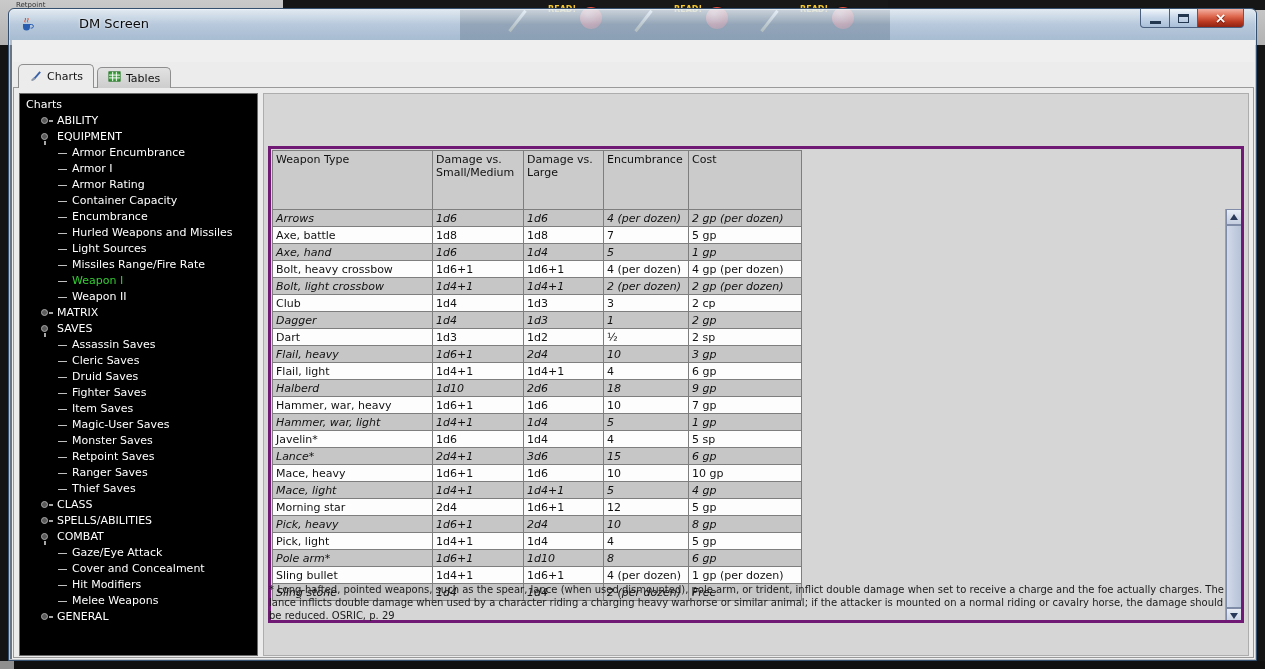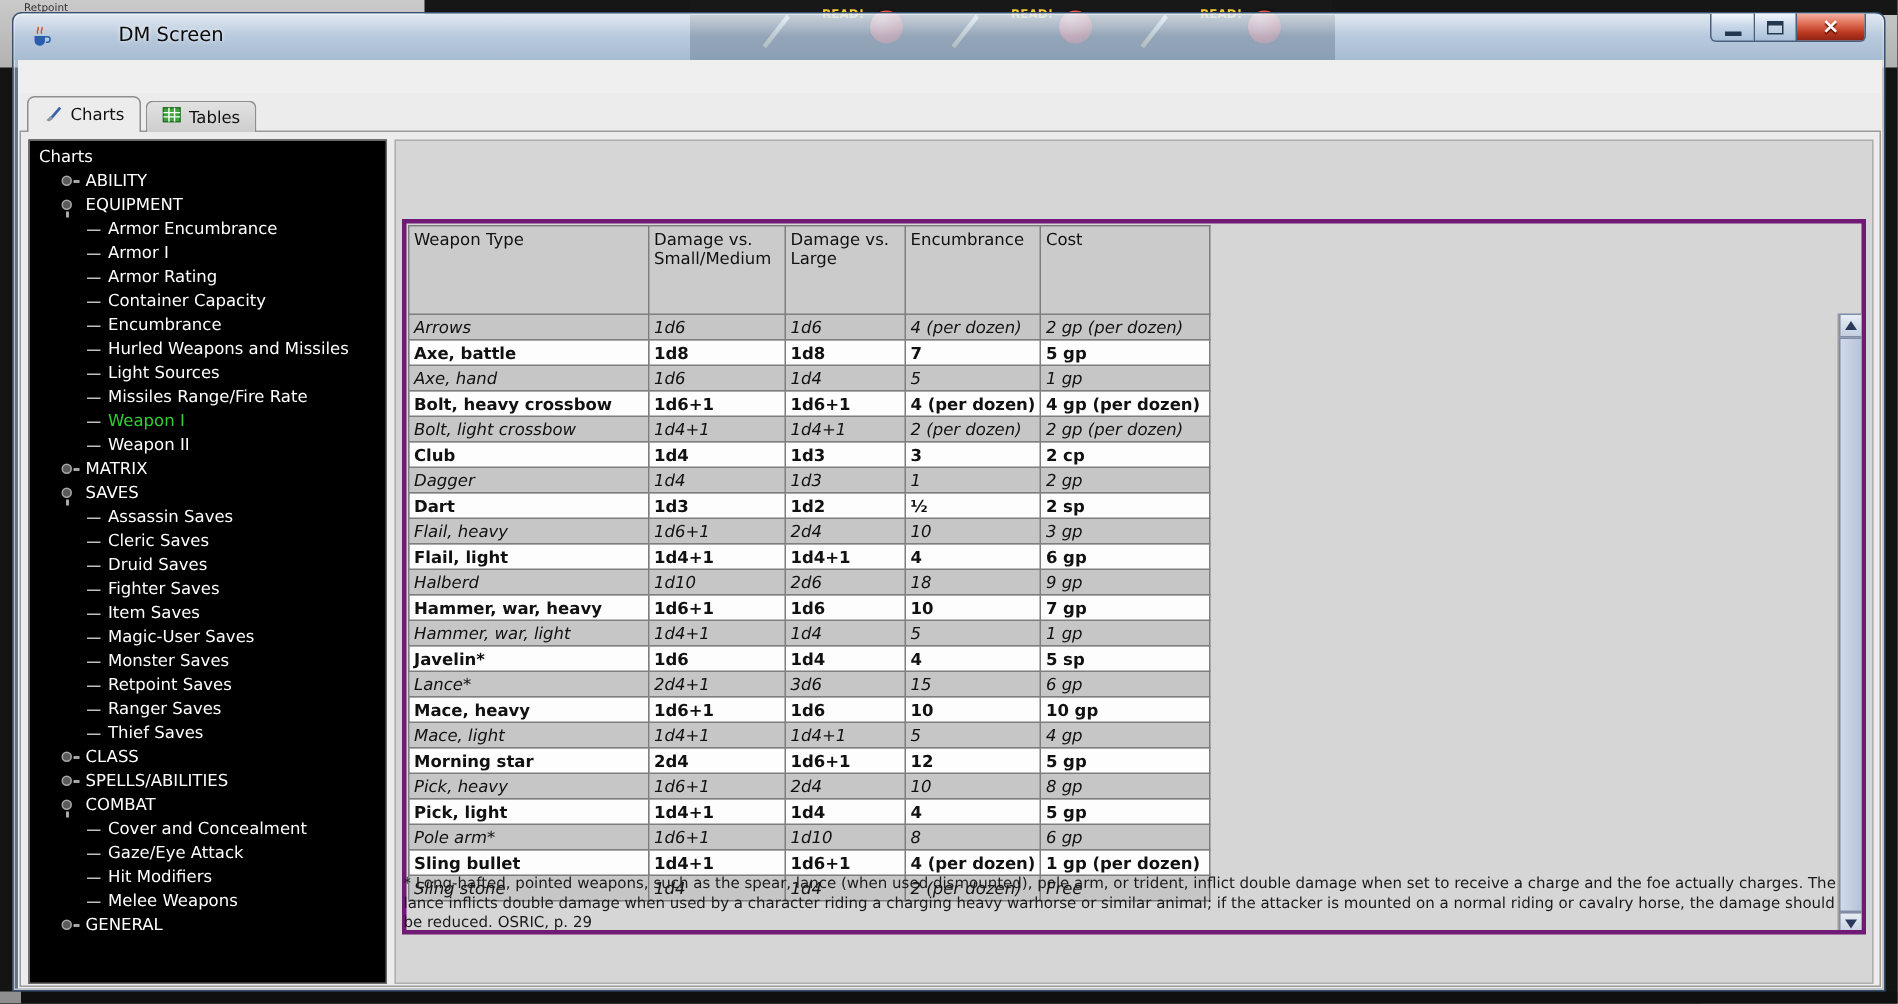--- a/index.html
+++ b/index.html
@@ -76,21 +76,21 @@
     background:#D6D6D6; border:1px solid #ADADAD; }
   .scrollpane { position:absolute; left:4px; top:4px; width:976px; height:477px;
     border:3px solid #701a75; background:#D6D6D6; overflow:hidden;margin-top:48px; }
   table { border-collapse:collapse; table-layout:fixed; position:absolute; left:1px; top:1px; }
   col.c0{width:160px;} col.c1{width:91px;} col.c2{width:80px;} col.c3{width:85px;} col.c4{width:113px;}
   th { background:#CBCBCB; font-size:11px; font-weight:normal; text-align:left; vertical-align:top;
     padding:2px 3px; border:1px solid #7E7E7E; height:59px; color:#111; }
   td { font-size:11px; padding:0 3px; border:1px solid #7E7E7E; height:17px; color:#111;
     overflow:hidden; white-space:nowrap; }
   tr.odd td { background:#C6C6C6;font-style:italic; }
-  tr.even td { background:#FDFDFD;font-weight:bold; }
+  tr.even td { background:#FDFDFD; }
 
   
   .vscroll { position:absolute; right:0; top:60px; width:16px; height:415px; background:#CFCFCF; border-left:1px solid #A0A0A0; }
   .sb-btn { position:absolute; left:0; width:16px; height:16px; display:flex; align-items:center; justify-content:center;
     background:linear-gradient(#E8EDF5,#C4CEE0); border:1px solid #808CA8; }
   .sb-up { top:0; } .sb-down { bottom:0; }
   .sb-thumb { position:absolute; left:0; top:16px; width:16px; height:383px;
     background:linear-gradient(90deg,#D2DAEA,#B6C2D8); border:1px solid #7E8CA8; }
   .tri-up { width:0; height:0; border-left:4px solid transparent; border-right:4px solid transparent; border-bottom:6px solid #2A3A5A; }
   .tri-down { width:0; height:0; border-left:4px solid transparent; border-right:4px solid transparent; border-top:6px solid #2A3A5A; }
@@ -292,25 +292,25 @@
               <span class="tree-label">SPELLS/ABILITIES</span>
             </div>
             <div class="tree-item lvl1">
               <span class="knob expanded">
                 <i></i>
               </span>
               <span class="tree-label">COMBAT</span>
             </div>
             <div class="tree-item lvl2">
               <span class="dash"></span>
+              <span class="tree-label">Gaze/Eye Attack</span>
+            </div>
+            <div class="tree-item lvl2">
+              <span class="dash"></span>
               <span class="tree-label">Cover and Concealment</span>
-            </div>
-            <div class="tree-item lvl2">
-              <span class="dash"></span>
-              <span class="tree-label">Gaze/Eye Attack</span>
             </div>
             <div class="tree-item lvl2">
               <span class="dash"></span>
               <span class="tree-label">Hit Modifiers</span>
             </div>
             <div class="tree-item lvl2">
               <span class="dash"></span>
               <span class="tree-label">Melee Weapons</span>
             </div>
             <div class="tree-item lvl1">

